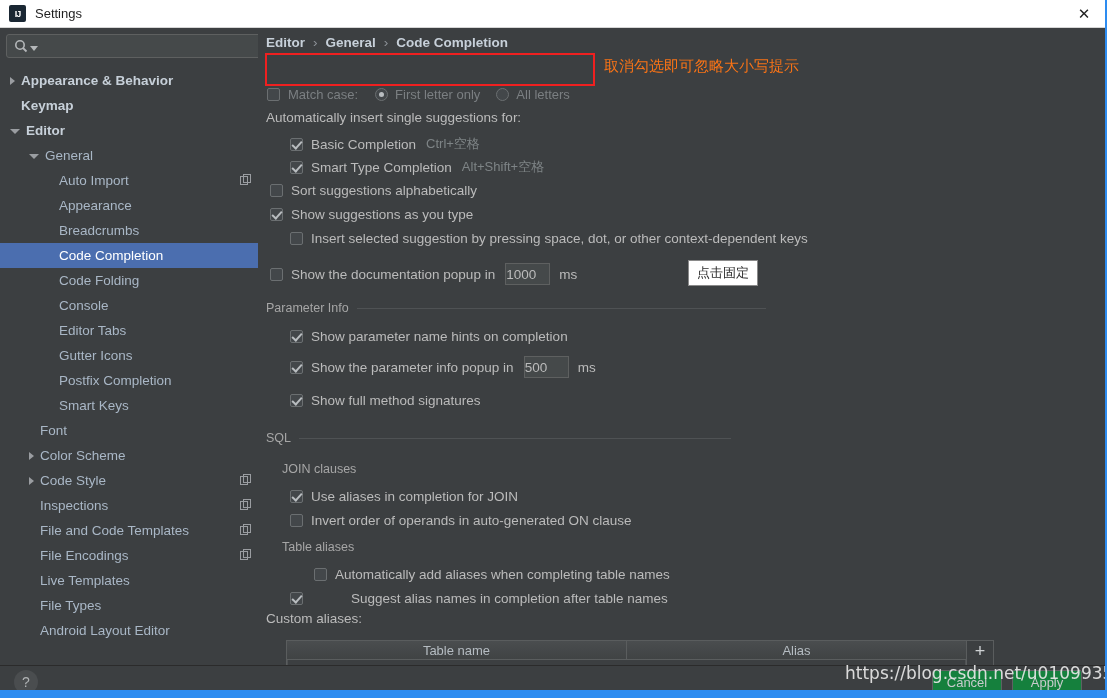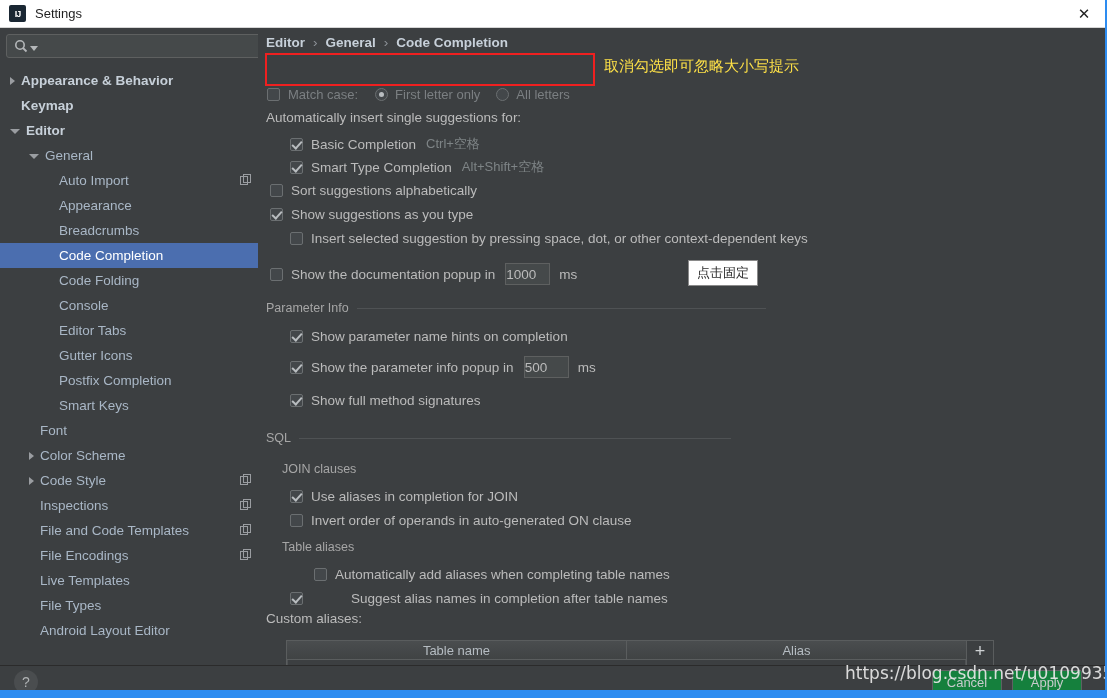--- a/index.html
+++ b/index.html
@@ -203,21 +203,21 @@
   .subhdr { font-size: 12.5px; color: #a6a6a6; }
 
   .redbox {
     position: absolute;
     border: 2px solid #f02020;
     box-sizing: border-box;
     pointer-events: none;
   }
   .annot {
     position: absolute;
-    color: #fde047;
+    color: #f97316;
     font-size: 15px;
     font-family: "DejaVu Sans", sans-serif;
   }
   .tooltip {
     position: absolute;
     background: #ffffff;
     border: 1px solid #8a8a8a;
     color: #2b2b2b;
     font-size: 13px;
     padding: 3px 8px;

